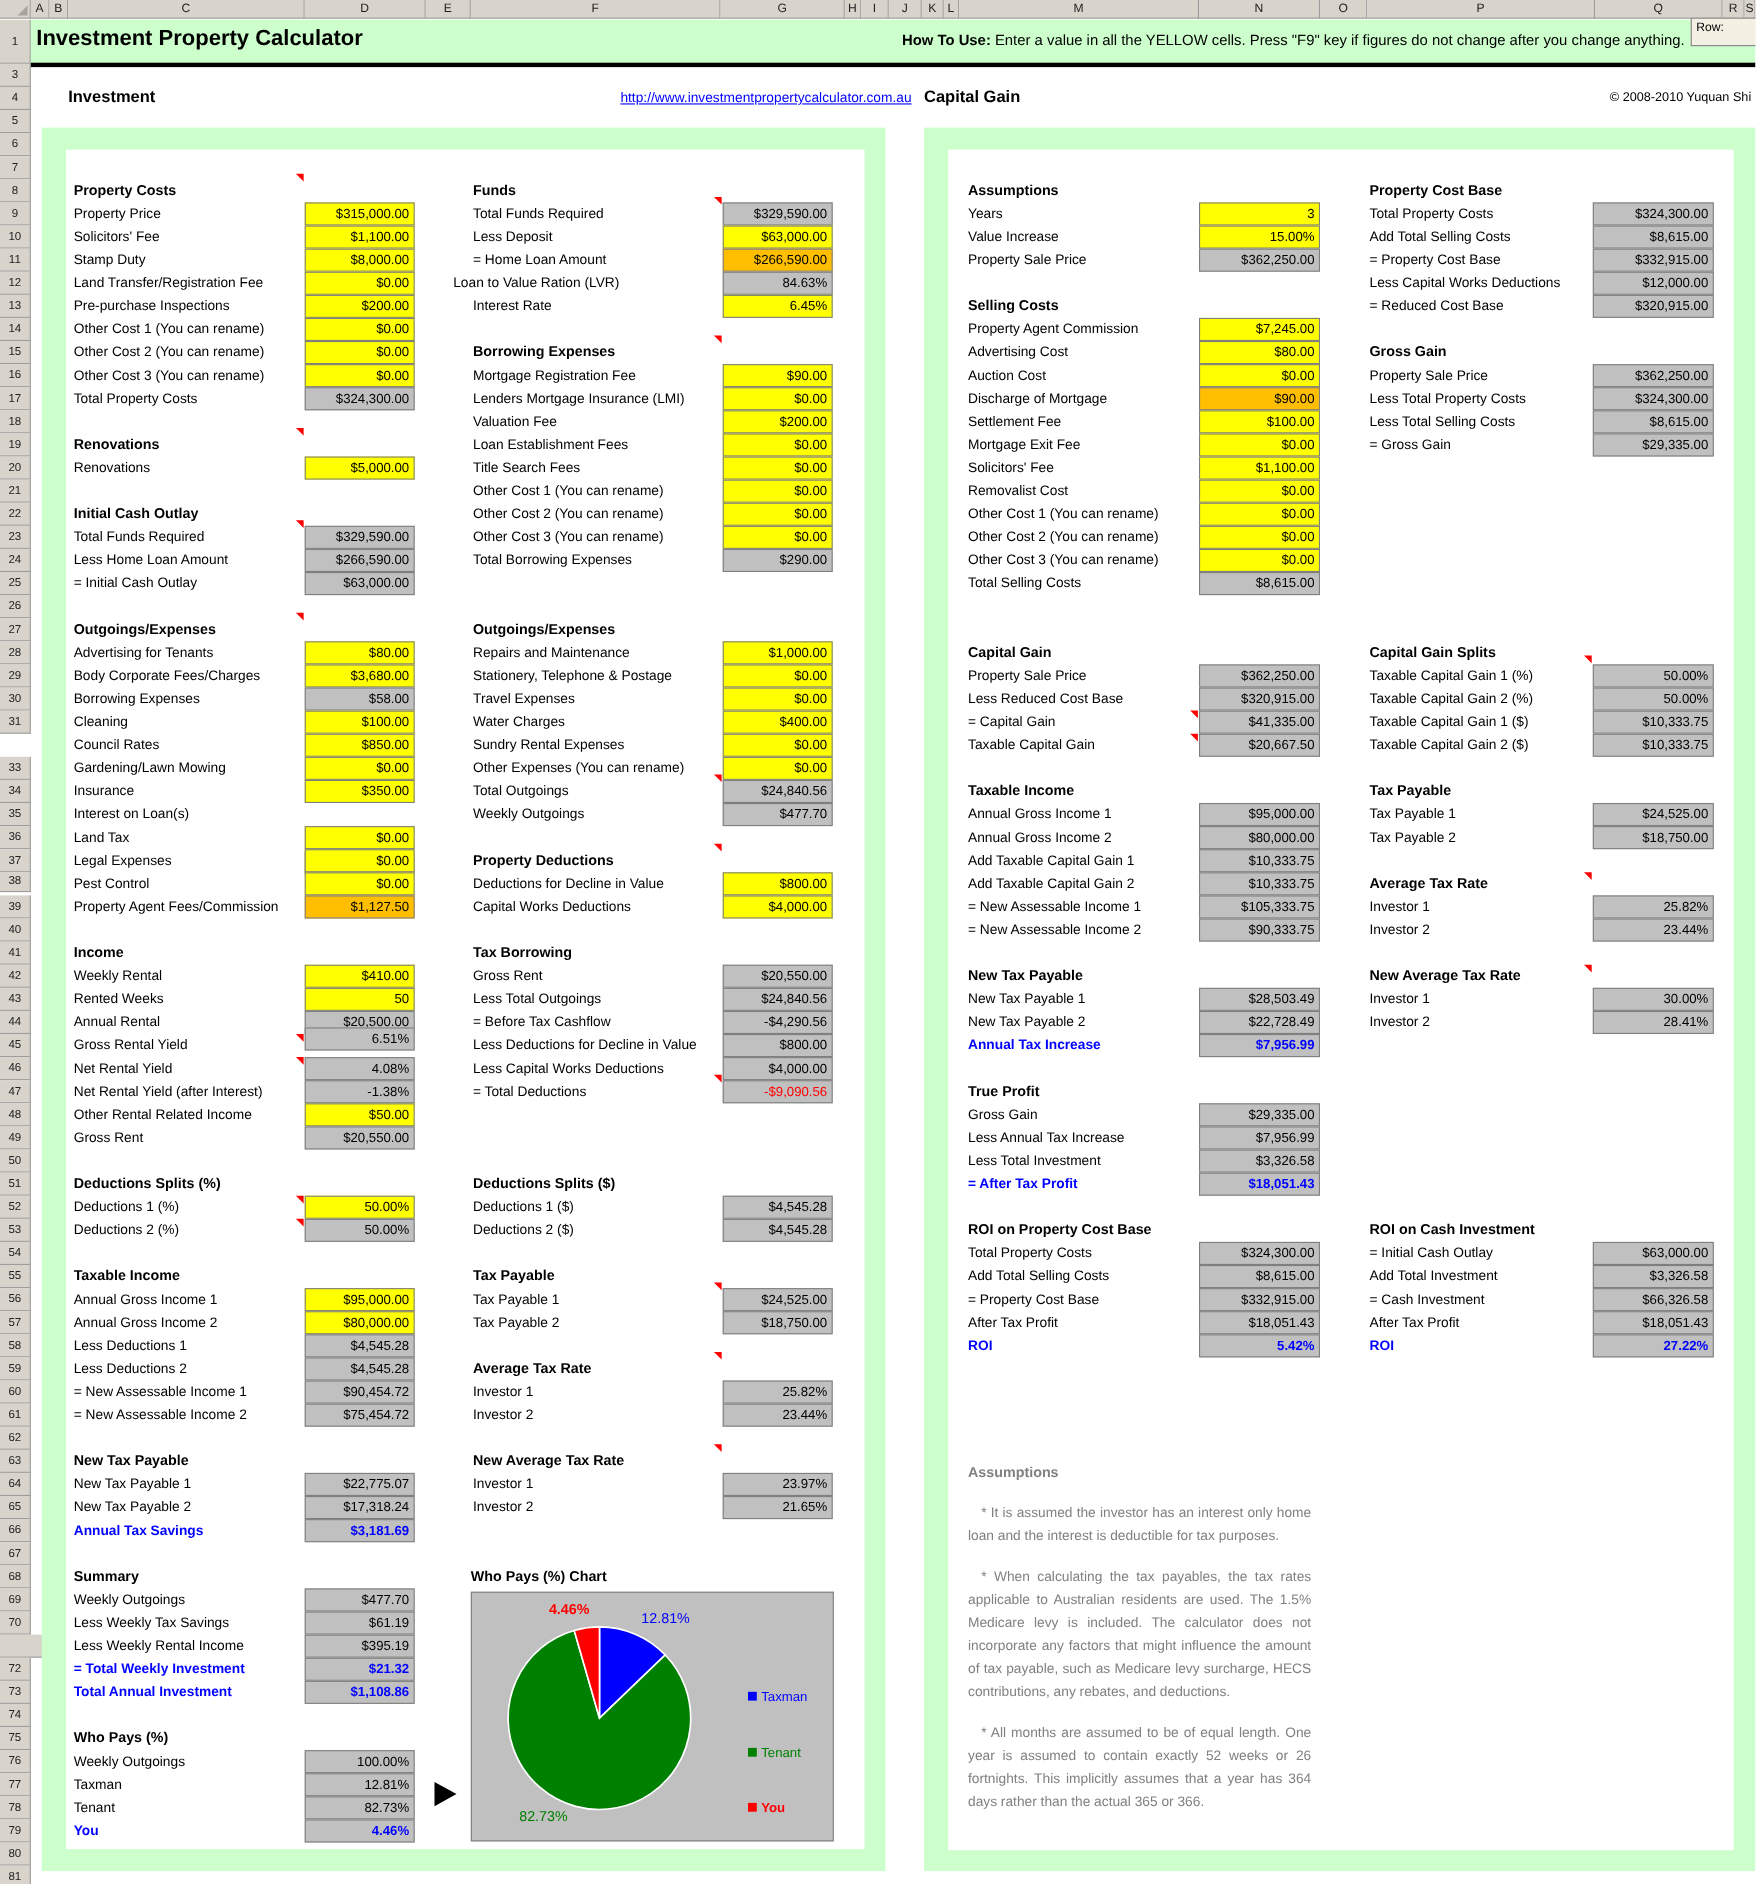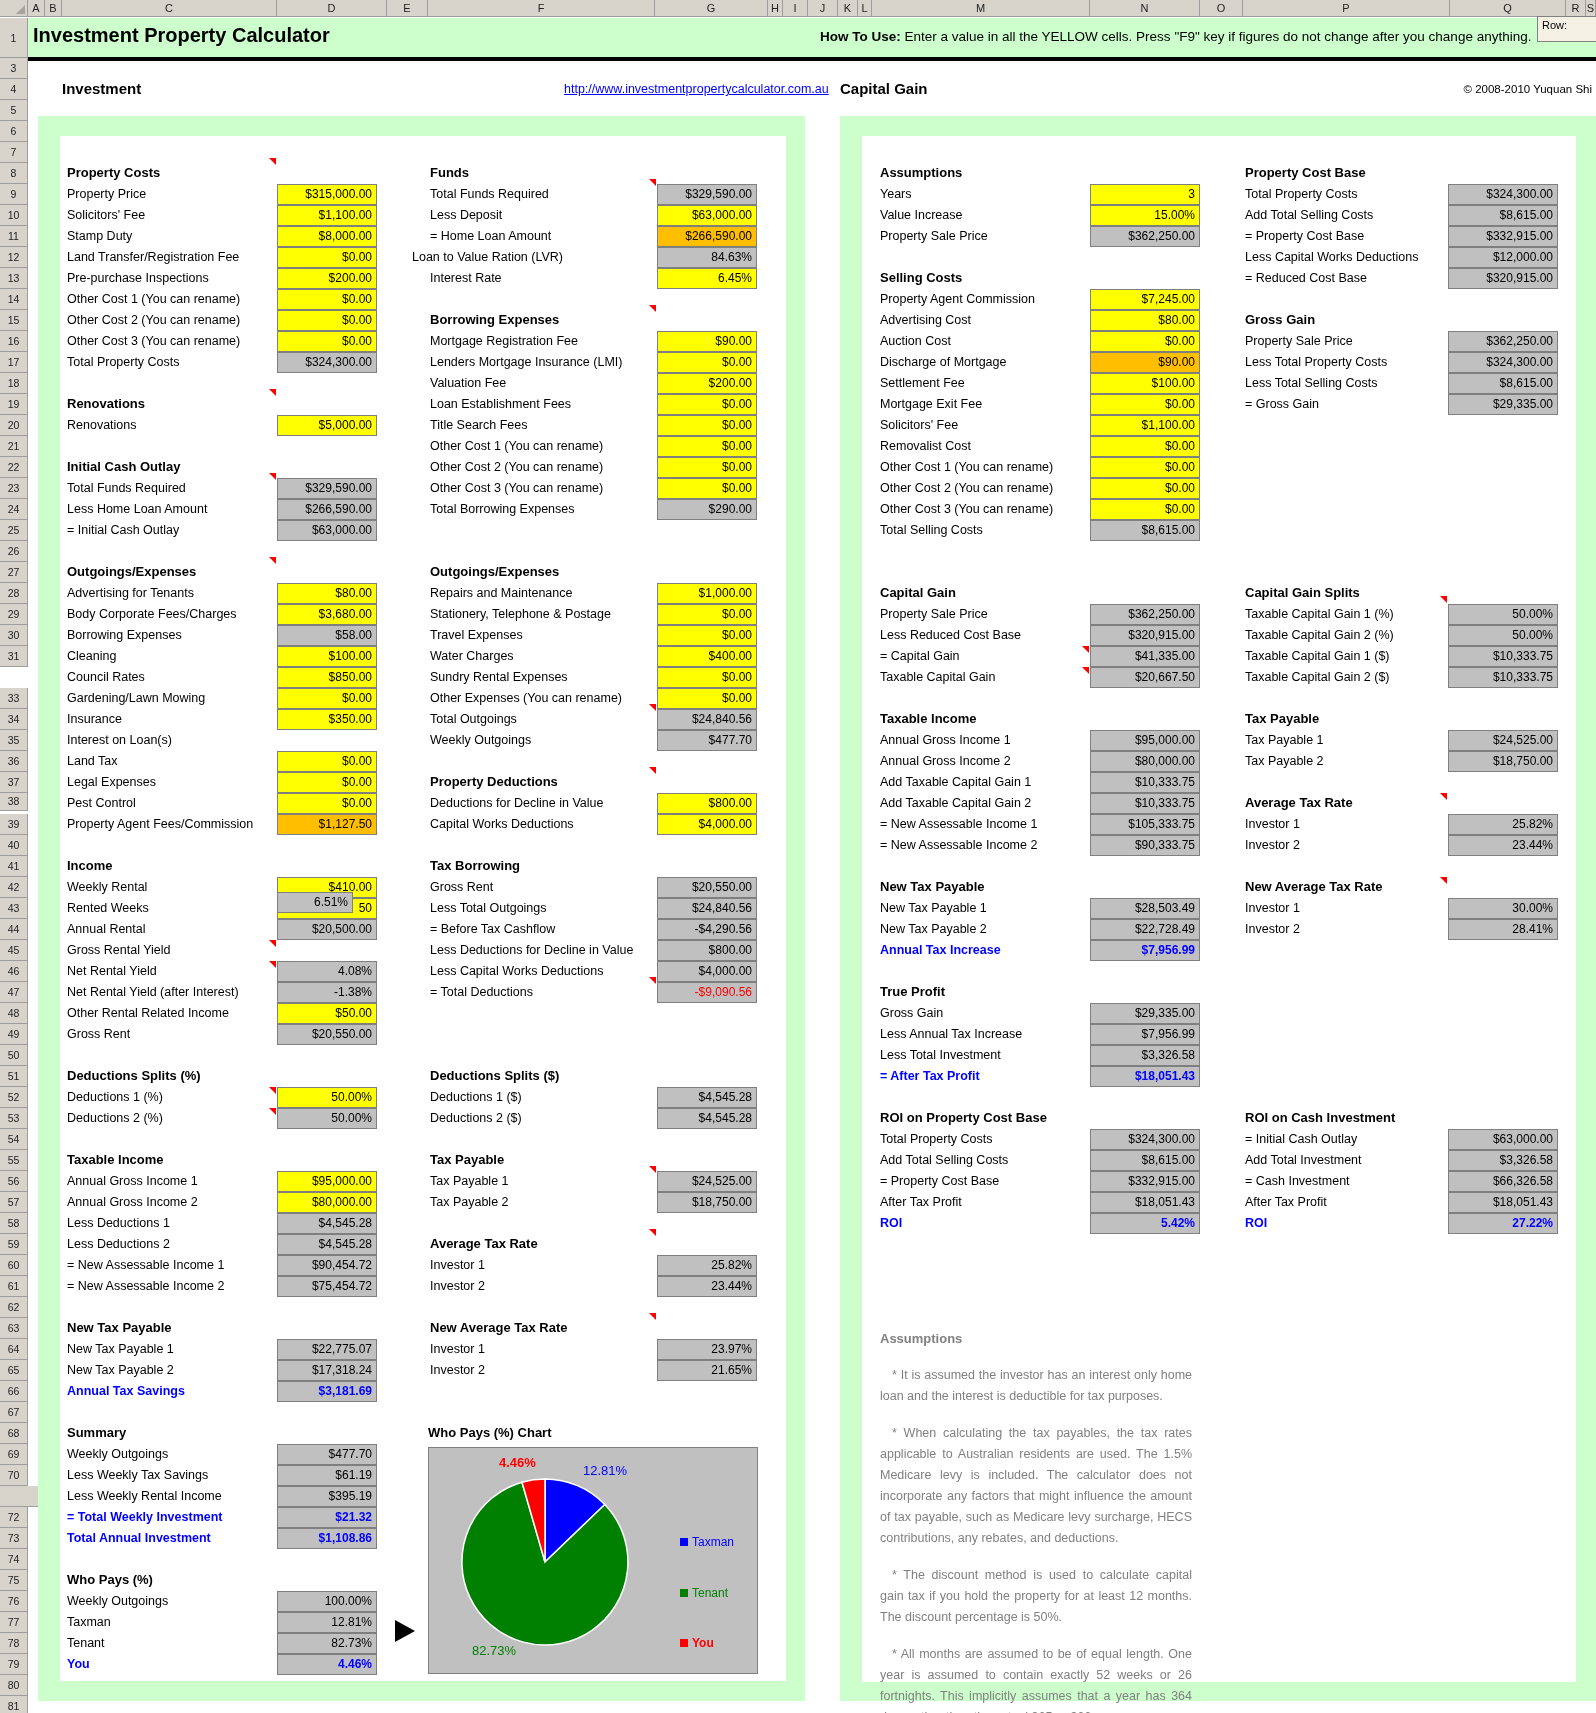--- a/index.html
+++ b/index.html
@@ -224,21 +224,21 @@
       <div class="lbl" style="left: 67px; top: 815px;">Property Agent Fees/Commission</div>
       <div class="box bg-o" style="left: 277px; top: 814px; width: 100px;">$1,127.50</div>
       <div class="sect" style="left: 67px; top: 857px;">Income</div>
       <div class="lbl" style="left: 67px; top: 878px;">Weekly Rental</div>
       <div class="box bg-y" style="left: 277px; top: 877px; width: 100px;">$410.00</div>
       <div class="lbl" style="left: 67px; top: 899px;">Rented Weeks</div>
       <div class="box bg-y" style="left: 277px; top: 898px; width: 100px;">50</div>
       <div class="lbl" style="left: 67px; top: 920px;">Annual Rental</div>
       <div class="box bg-g" style="left: 277px; top: 919px; width: 100px;">$20,500.00</div>
       <div class="lbl" style="left: 67px; top: 941px;">Gross Rental Yield</div>
-      <div class="box bg-g" style="left: 277px; top: 892px; width: 76px;">6.51%</div>
+      <div class="box bg-g" style="left: 277px; top: 934px; width: 100px;">6.51%</div>
       <div class="lbl" style="left: 67px; top: 962px;">Net Rental Yield</div>
       <div class="box bg-g" style="left: 277px; top: 961px; width: 100px;">4.08%</div>
       <div class="lbl" style="left: 67px; top: 983px;">Net Rental Yield (after Interest)</div>
       <div class="box bg-g" style="left: 277px; top: 982px; width: 100px;">-1.38%</div>
       <div class="lbl" style="left: 67px; top: 1004px;">Other Rental Related Income</div>
       <div class="box bg-y" style="left: 277px; top: 1003px; width: 100px;">$50.00</div>
       <div class="lbl" style="left: 67px; top: 1025px;">Gross Rent</div>
       <div class="box bg-g" style="left: 277px; top: 1024px; width: 100px;">$20,550.00</div>
       <div class="sect" style="left: 67px; top: 1067px;">Deductions Splits (%)</div>
       <div class="lbl" style="left: 67px; top: 1088px;">Deductions 1 (%)</div>
@@ -525,21 +525,20 @@
       <div class="legend-txt" style="left: 692px; top: 1586px; color: rgb(0, 128, 0); font-weight: normal;">Tenant</div>
       <div class="legend-sq" style="left: 680px; top: 1639px; background: rgb(255, 0, 0);"></div>
       <div class="legend-txt" style="left: 692px; top: 1636px; color: rgb(255, 0, 0); font-weight: bold;">You</div>
     </div>
   <div class="ptr"></div>
 
   <div class="notes">
     <h4>Assumptions</h4>
     <p>* It is assumed the investor has an interest only home loan and the interest is deductible for tax purposes.</p>
     <p>* When calculating the tax payables, the tax rates applicable to Australian residents are used. The 1.5% Medicare levy is included. The calculator does not incorporate any factors that might influence the amount of tax payable, such as Medicare levy surcharge, HECS contributions, any rebates, and deductions.</p>
-    <p>* The discount method is used to calculate capital gain tax if you hold the property for at least 12 months. The discount percentage is 50%.</p>
     <p>* All months are assumed to be of equal length. One year is assumed to contain exactly 52 weeks or 26 fortnights. This implicitly assumes that a year has 364 days rather than the actual 365 or 366.</p>
   </div>
 
   <div id="markers">
       <div class="marker" style="left: 269px; top: 158px;"></div>
       <div class="marker" style="left: 269px; top: 389px;"></div>
       <div class="marker" style="left: 269px; top: 473px;"></div>
       <div class="marker" style="left: 269px; top: 557px;"></div>
       <div class="marker" style="left: 269px; top: 940px;"></div>
       <div class="marker" style="left: 269px; top: 961px;"></div>

